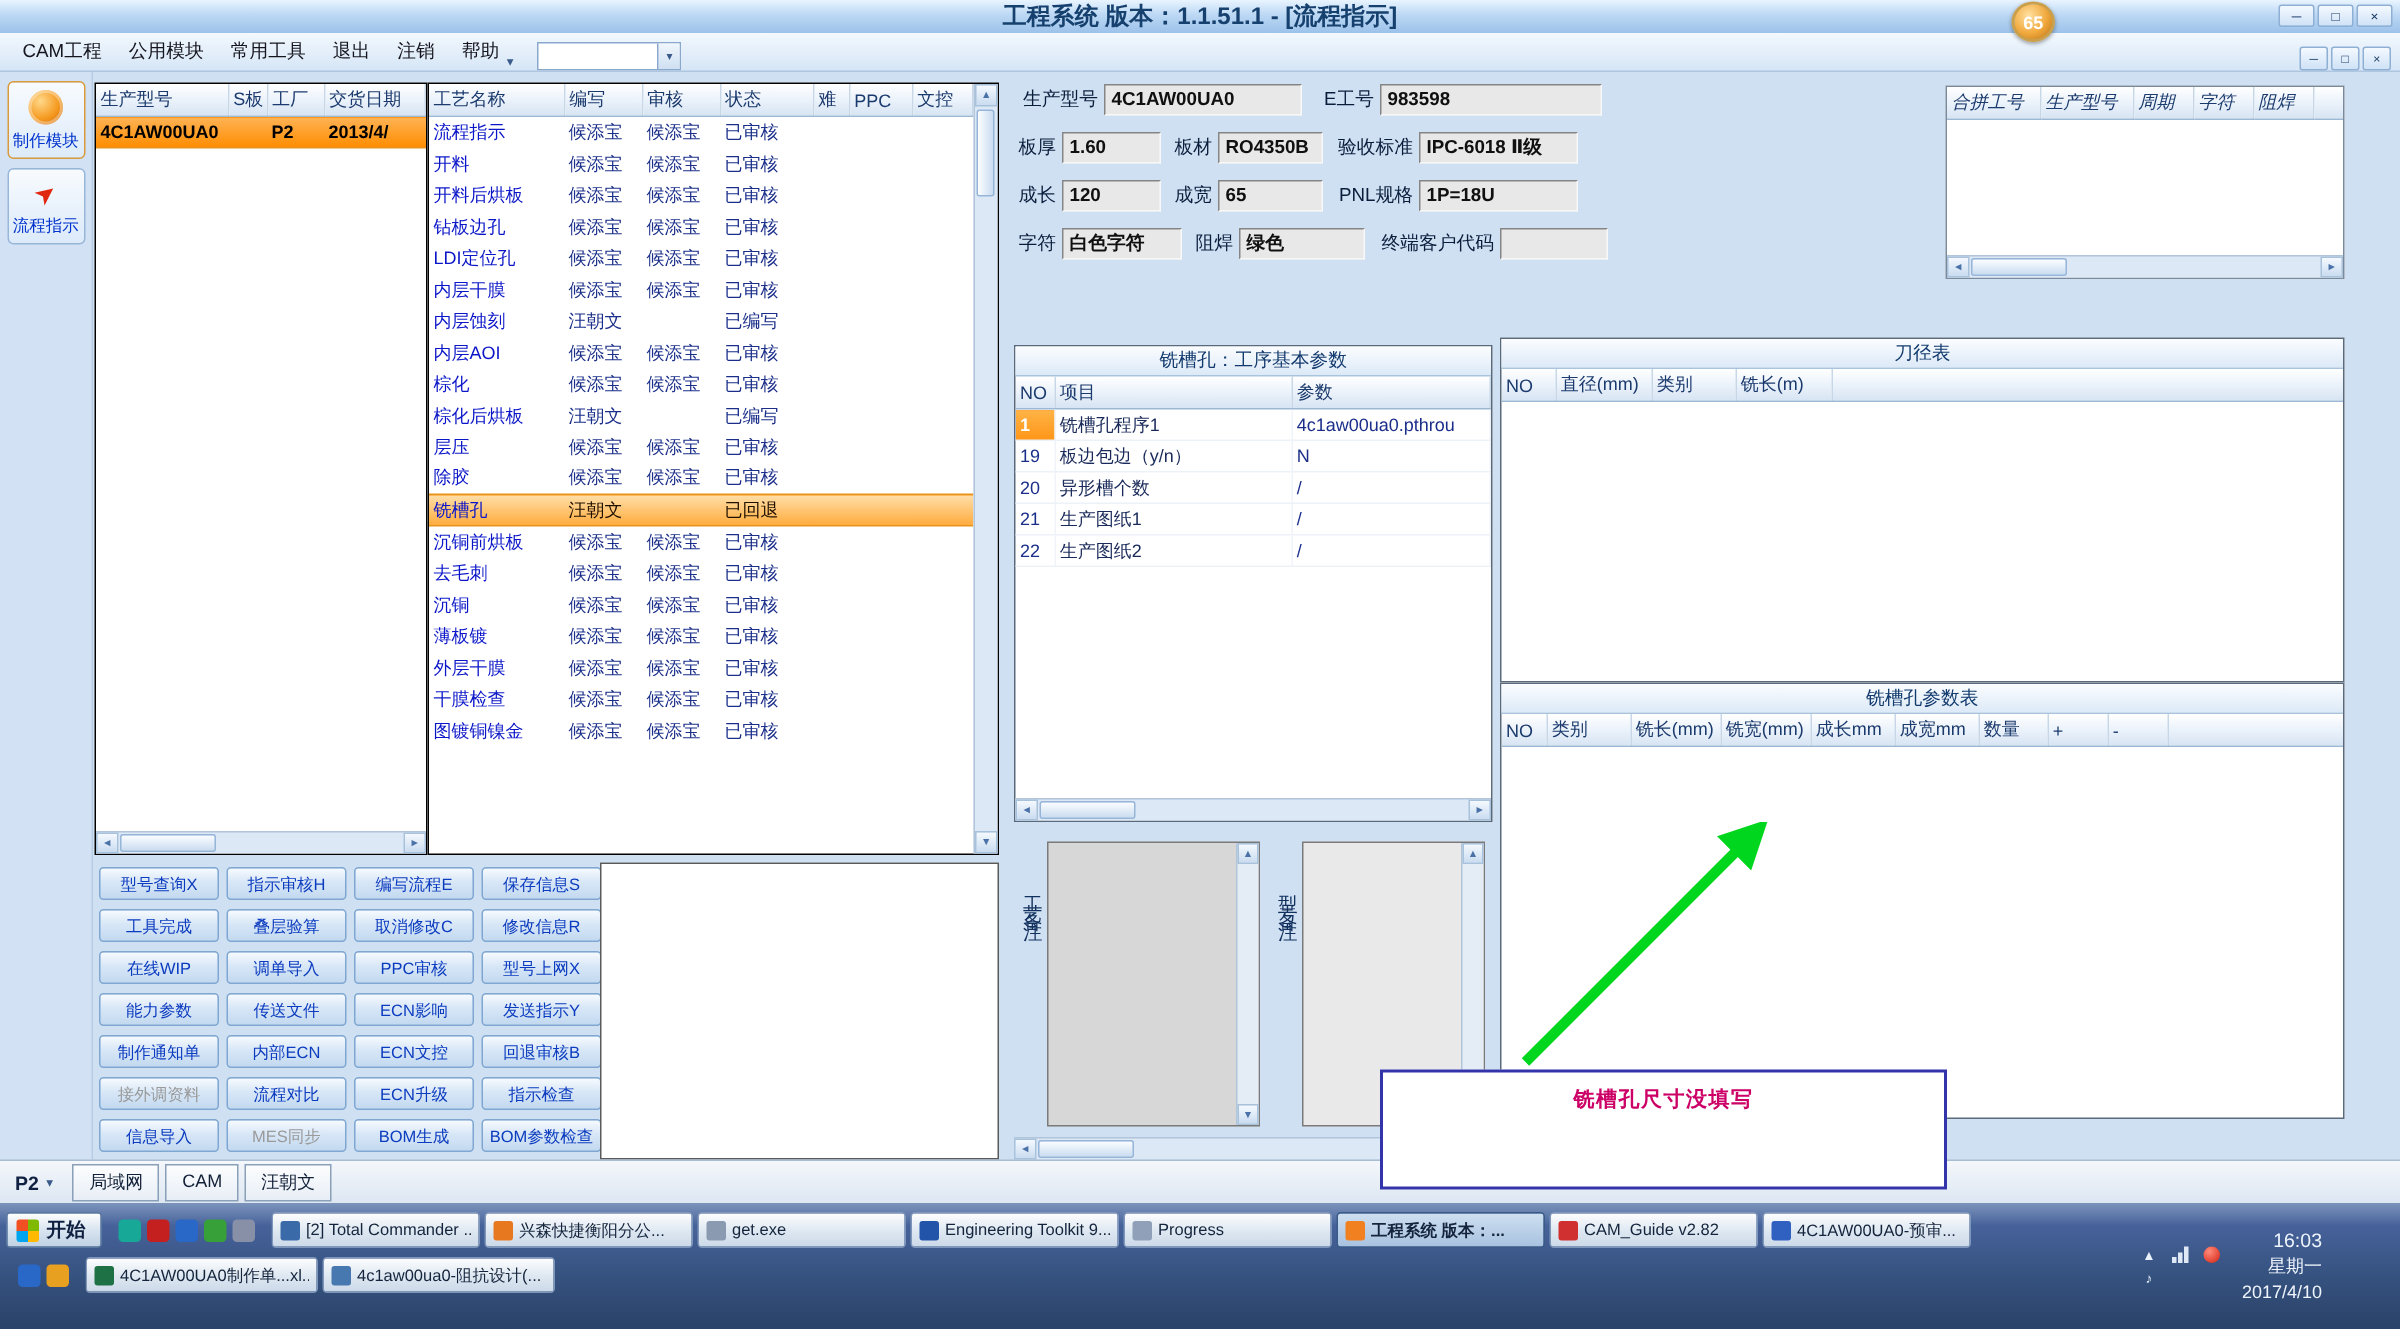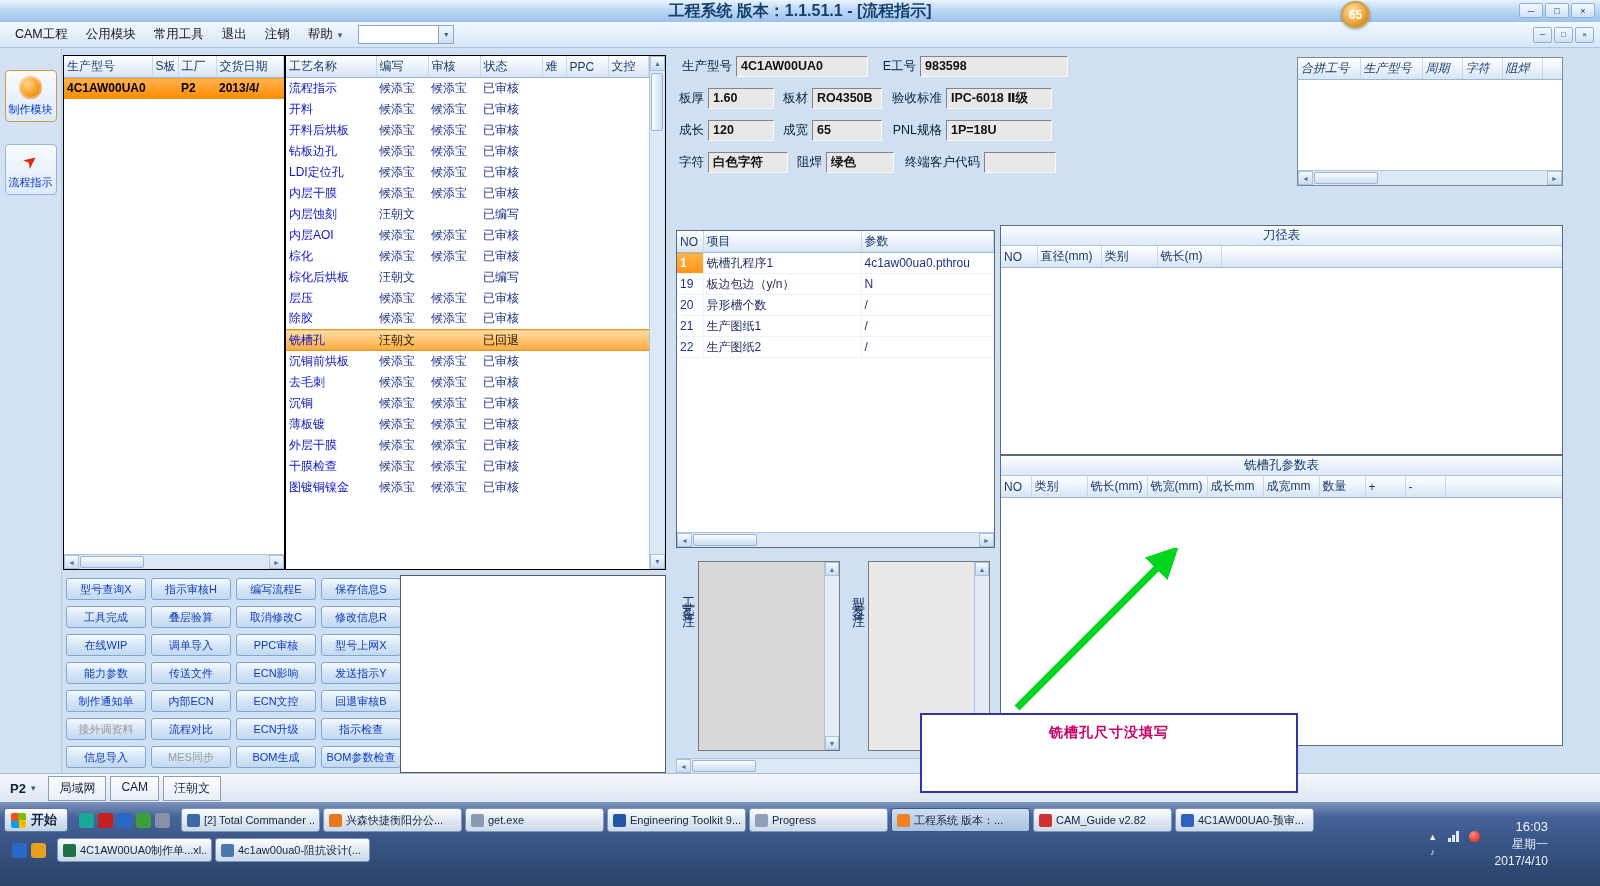--- a/index.html
+++ b/index.html
@@ -16,37 +16,37 @@
     background:radial-gradient(circle at 38% 32%, #ffe0a0, #f0a83c 55%, #b87018);
     border:2px solid #caa04c; color:#fff; font-size:12px; font-weight:bold;
     display:flex; align-items:center; justify-content:center; z-index:60; box-shadow:0 1px 3px rgba(0,0,0,.4); }
   .win-controls { position:absolute; right:5px; top:3px; display:flex; gap:2px; }
   .wc { width:24px; height:15px; font-size:9px; display:flex; align-items:center; justify-content:center;
     color:#1a3a66; background:linear-gradient(#f4f9ff,#cfe2f6); border:1px solid #8fb0d4; border-radius:2px; cursor:pointer; }
 
   
   .menubar { position:absolute; left:0; top:22px; width:1600px; height:26px;
     background:linear-gradient(#f2f8fe,#d6e6f6); border-bottom:1px solid #aec6e0;
-    display:flex; align-items:center; padding:0 6px; }
+    display:flex; align-items:flex-end; padding:0 6px; }
   .menu-item { display:inline-block; padding:4px 9px; font-size:12.5px; color:#15151e; cursor:pointer; }
   .menu-caret { font-size:9px; color:#3a5a8a; margin-left:-4px; }
   .combo { position:relative; width:96px; height:19px; background:#fff; border:1px solid #8aa8cc; margin-left:16px; }
   .combo-btn { position:absolute; right:0; top:0; width:15px; height:100%;
     background:linear-gradient(#f0f6fc,#cfe0f2); border-left:1px solid #8aa8cc;
     font-size:8px; display:flex; align-items:center; justify-content:center; color:#3a5a8a; }
   .mdi-controls { margin-left:auto; display:flex; gap:2px; }
   .mdi-btn { width:19px; height:16px; font-size:8px; display:flex; align-items:center; justify-content:center;
     color:#1a3a66; background:linear-gradient(#f4f9ff,#cfe2f6); border:1px solid #8fb0d4; border-radius:2px; cursor:pointer; }
 
   .workspace { position:absolute; left:0; top:48px; width:1600px; height:754px; background:#cfe0f2; }
 
   
   .sidebar { position:absolute; left:0; top:48px; width:62px; height:725px;
     background:#d2e2f4; border-right:1px solid #b8cce2; }
-  .side-btn { width:52px; margin:22px auto 4px; padding:5px 0 4px; display:flex; flex-direction:column;
+  .side-btn { width:52px; margin:6px auto 4px; padding:5px 0 4px; display:flex; flex-direction:column;
     align-items:center; gap:3px; border:1px solid #98b6d8; border-radius:4px;
     background:linear-gradient(#f8fbfe,#dceafa); cursor:pointer; }
   .side-btn.selected { border-color:#d89a3c; }
   .side-lbl { font-size:11px; color:#0033cc; white-space:nowrap; }
   .icon-module { width:23px; height:23px; border-radius:50%;
     background:radial-gradient(circle at 35% 32%, #ffd88a, #f59a20 55%, #cc5c00);
     box-shadow:inset 0 0 0 2px rgba(255,255,255,.35); }
   .icon-flow { font-size:17px; color:#e02810; transform:rotate(-38deg); line-height:1; height:22px; display:flex; align-items:center; }
 
   
@@ -175,21 +175,21 @@
   .ql { display:flex; gap:4px; margin:0 8px; flex:0 0 auto; }
   .ql-item { display:flex; cursor:pointer; }
   .ql-item .t-ico { width:15px; height:15px; border-radius:3px; }
   .tasks { display:flex; gap:3px; flex:1; overflow:hidden; }
   .task-btn { width:139px; height:24px; flex:0 0 auto; display:flex; align-items:center; gap:4px;
     padding:0 5px; border-radius:3px; cursor:pointer;
     background:linear-gradient(#fdfdfe,#dde7f1 55%,#ccd9e8); border:1px solid #7e96ba;
     font-size:11px; color:#14243c; overflow:hidden; white-space:nowrap; }
   .task-btn .t-ico { width:13px; height:13px; border-radius:2px; flex:0 0 auto; }
   .task-btn .lbl { overflow:hidden; white-space:nowrap; }
-  .task-btn.active { background:linear-gradient(#cedff0,#a8c2e0); border-color:#3a5a88; font-weight:normal; }
+  .task-btn.active { background:linear-gradient(#cedff0,#a8c2e0); border-color:#3a5a88; font-weight:bold; }
   .row2 .task-btn { width:155px; }
   .tray { position:absolute; right:0; top:0; height:100%; width:200px; display:flex; align-items:center;
     justify-content:flex-end; gap:12px; padding-right:52px; }
   .tray-icons { display:grid; grid-template-columns:repeat(3,16px); gap:5px; justify-items:center; align-items:center; }
   .tray-ic { color:#eaf2fc; font-size:9px; cursor:pointer; }
   .red-dot { width:11px; height:11px; border-radius:50%; background:radial-gradient(circle at 35% 30%, #ff8a7a, #d42010); }
   .net-icon { display:flex; align-items:flex-end; height:11px; cursor:pointer; }
   .net-icon i { display:inline-block; width:3px; background:#dfe9f6; margin-right:1px; }
   .net-icon i:nth-child(1){height:4px} .net-icon i:nth-child(2){height:7px} .net-icon i:nth-child(3){height:11px}
   .clock { color:#eef4fc; font-size:12px; text-align:right; line-height:1.4; cursor:default; }
@@ -491,21 +491,21 @@
       <span class="d-box" style="width:66px">120</span>
       <span class="d-lbl" style="width:28px">成宽</span>
       <span class="d-box" style="width:70px">65</span>
       <span class="d-lbl" style="width:54px">PNL规格</span>
       <span class="d-box" style="width:106px">1P=18U</span>
     </div>
     <div class="d-row">
       <span class="d-lbl" style="width:28px">字符</span>
       <span class="d-box" style="width:80px">白色字符</span>
       <span class="d-lbl" style="width:28px">阻焊</span>
-      <span class="d-box" style="width:68px">绿色</span>
+      <span class="d-box" style="width:84px">绿色</span>
       <span class="d-lbl" style="width:80px">终端客户代码</span>
       <span class="d-box" style="width:72px"></span>
     </div>
   </div>
 
   <div class="panel pair-panel">
     <table class="grid">
       <thead>
           <tr>
             <th>合拼工号</th>
@@ -521,20 +521,21 @@
     <div class="hscroll">
       <span class="sb-btn">◄</span>
       <span class="htrack">
           <span class="thumb-h"></span>
         </span>
       <span class="sb-btn">►</span>
     </div>
   </div>
 
   <div class="panel param-panel">
+    <div class="panel-title">铣槽孔：工序基本参数</div>
     <table class="grid">
       <thead>
           <tr>
             <th>NO</th>
             <th>项目</th>
             <th>参数</th>
           </tr>
         </thead>
       <tbody>
           <tr class="">

